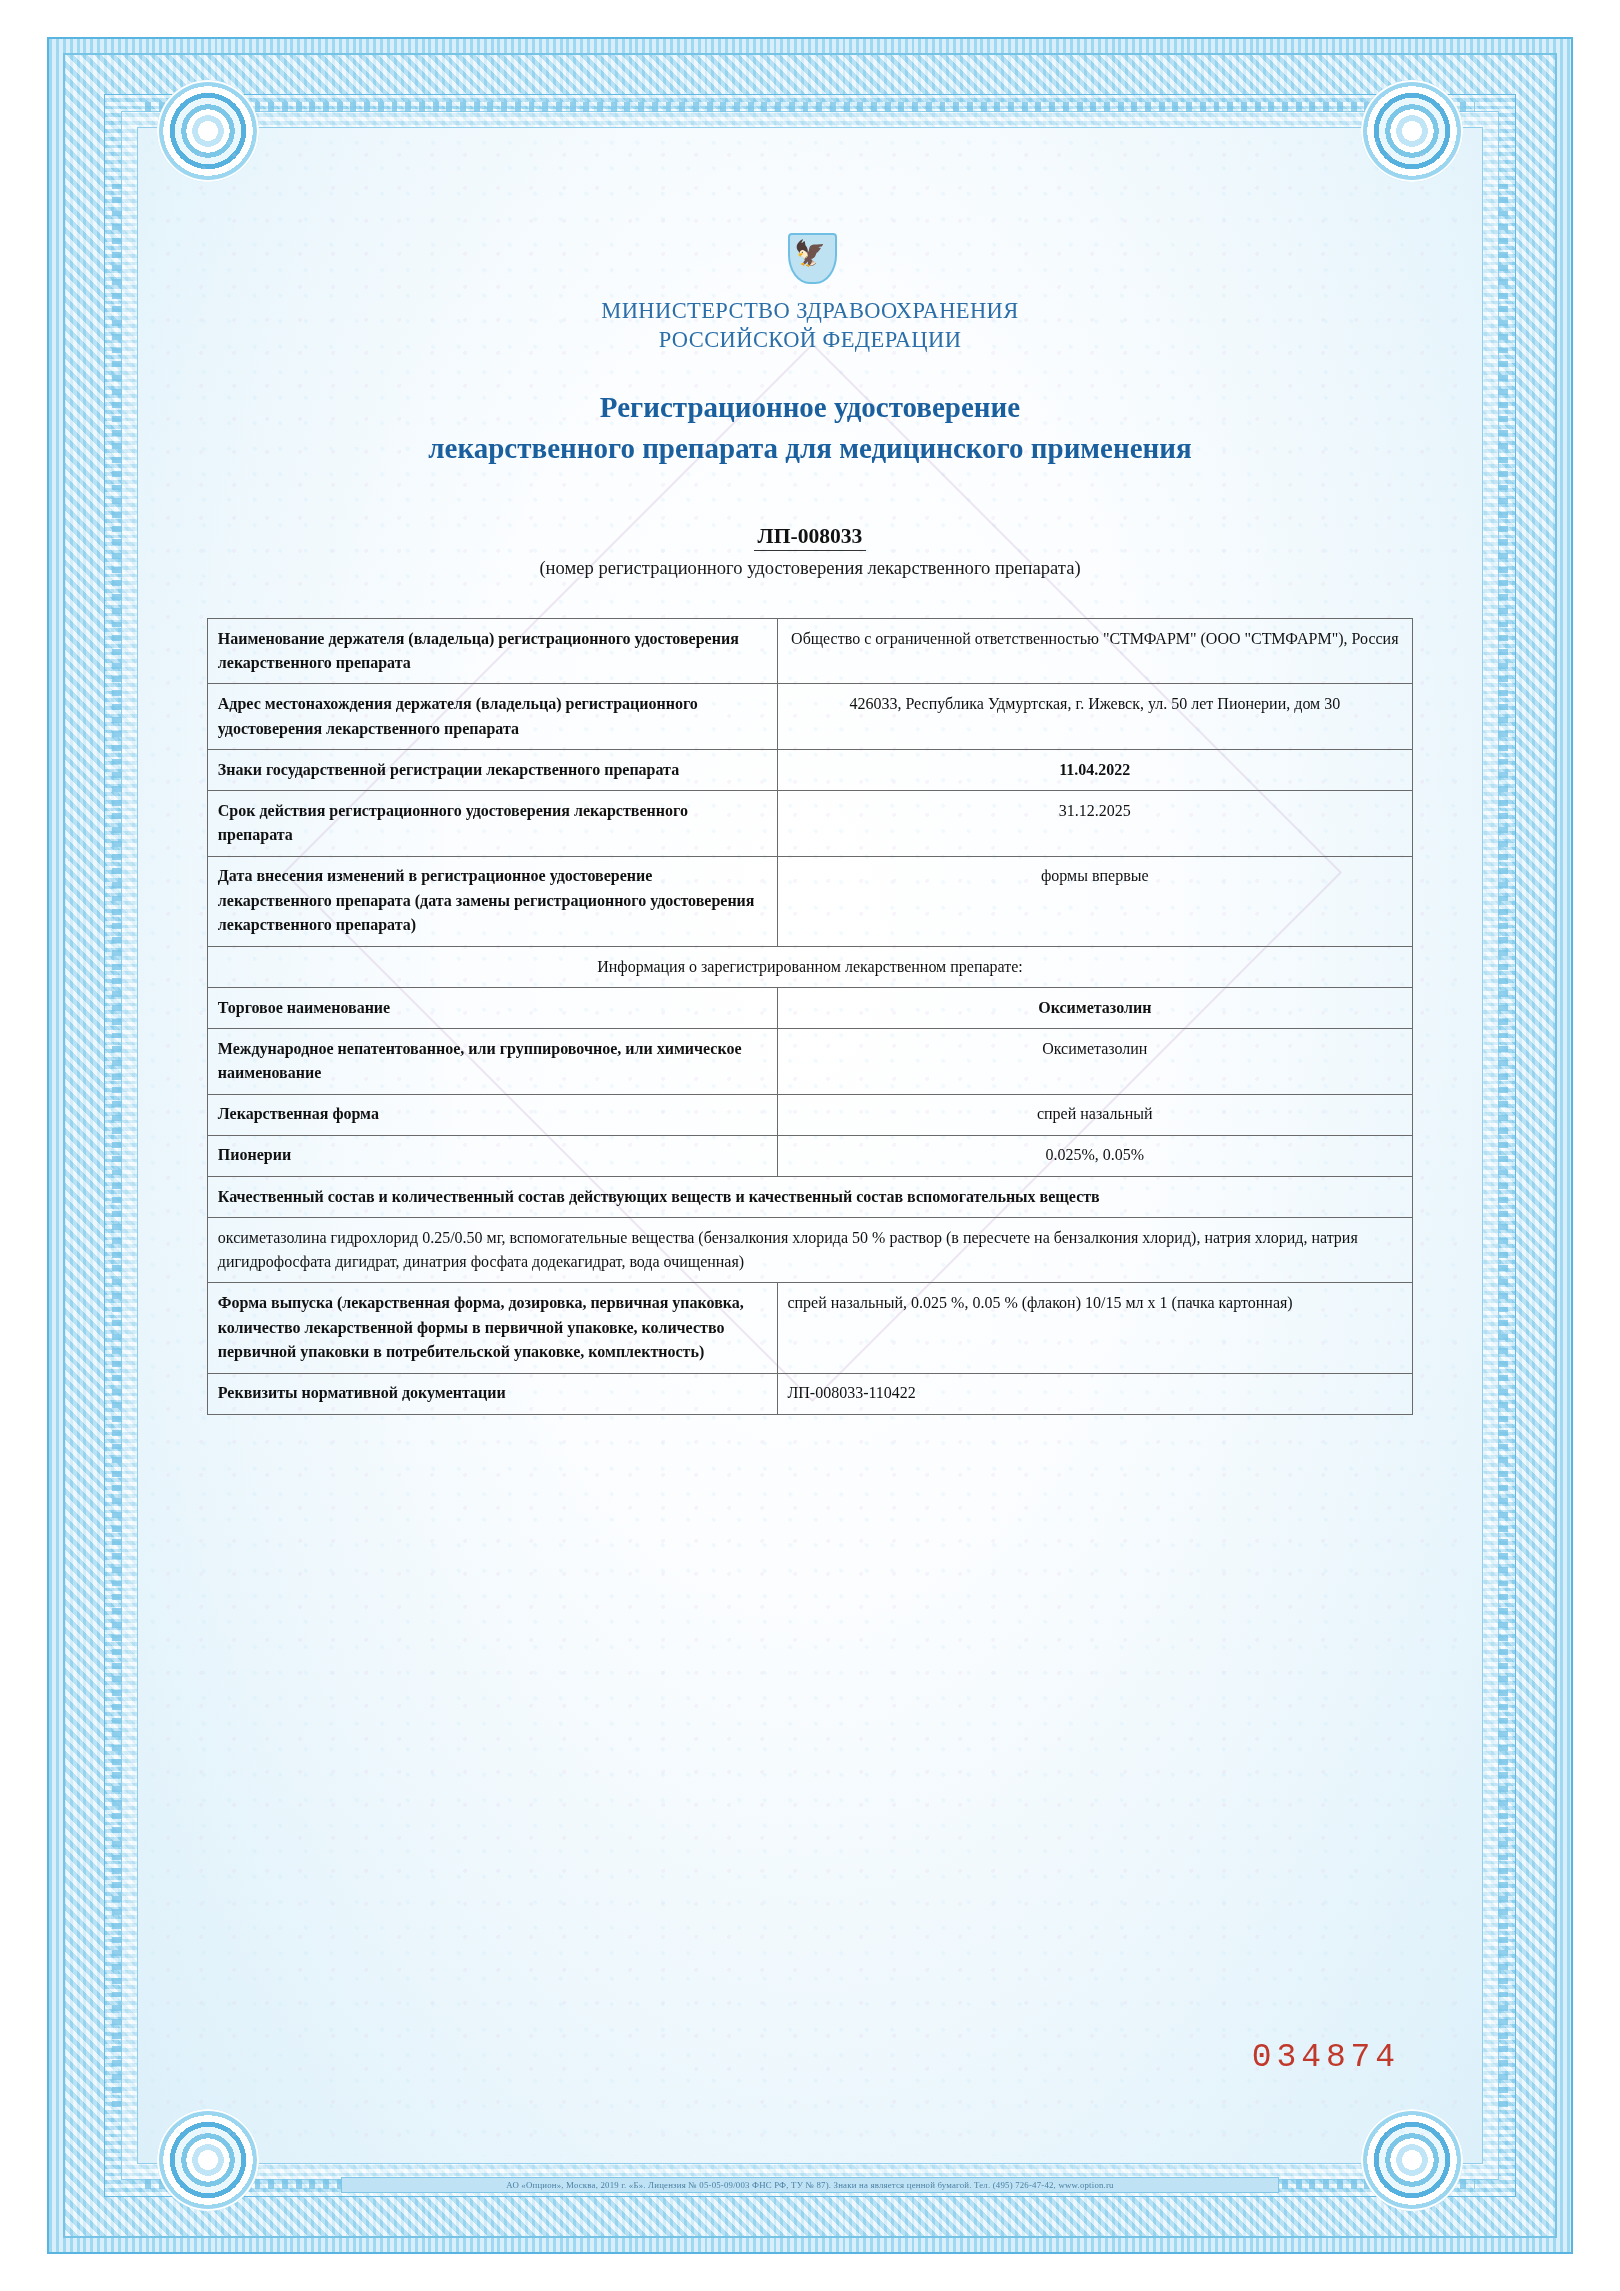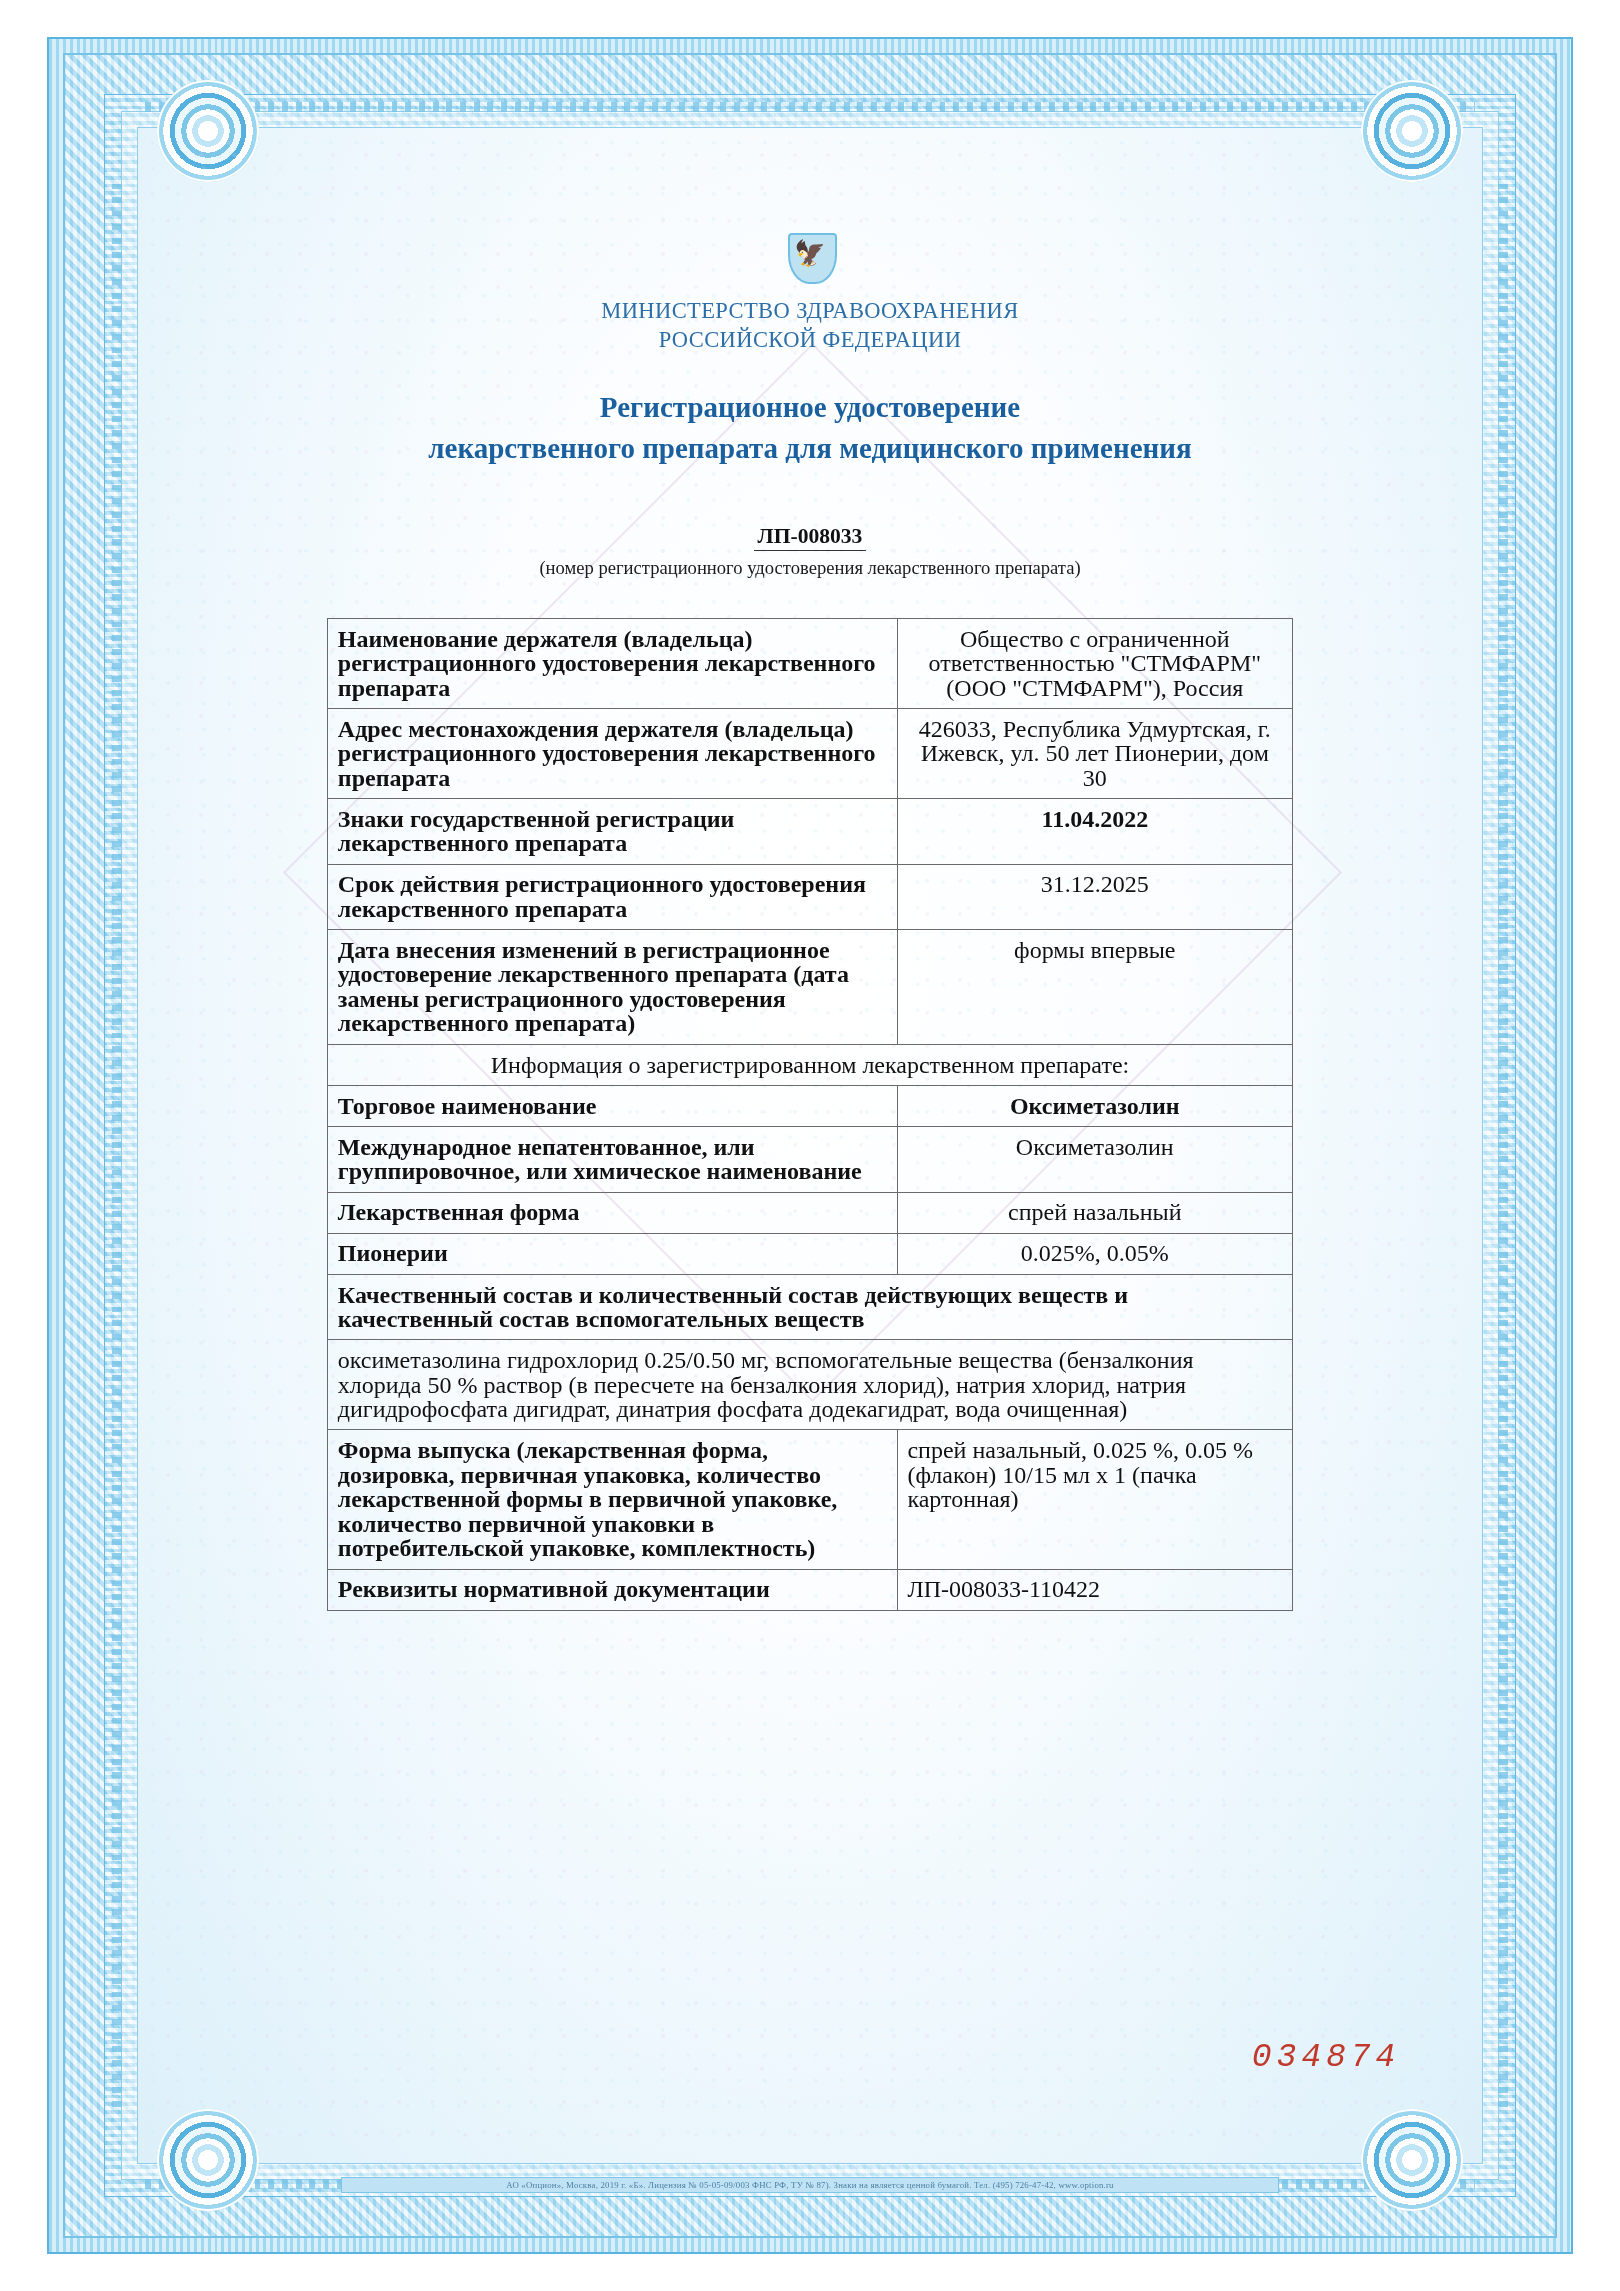--- a/index.html
+++ b/index.html
@@ -189,25 +189,25 @@
     display: inline-block;
   }
   .regnum .sub {
     font-size: 18.6px;
     color: #1a1a1a;
     margin-top: 5.9px;
   }
 
   
   table.reg {
-    width: 966px;
+    width: 1206px;
     margin: 39px auto 0;
     border-collapse: collapse;
     table-layout: fixed;
-    font-size: 24px;
+    font-size: 16px;
     color: #111;
   }
   table.reg td {
     border: 1px solid #6a6a6a;
     padding: 7.8px 9.8px;
     vertical-align: top;
     line-height: 24.5px;
   }
   td.lbl {
     font-weight: bold;
@@ -229,21 +229,20 @@
   .val-strong { font-weight: bold; }
 
   .serial {
     position: absolute;
     right: 173px;
     bottom: 178px;
     font-family: "Liberation Mono", monospace;
     font-size: 33px;
     letter-spacing: 4.9px;
     color: #c0392b;
-    font-style: italic;
   }
 
   .footline {
     position: absolute;
     left: 294px;
     right: 294px;
     bottom: 61px;
     text-align: center;
     font-size: 8.8px;
     color: #4b7fa3;

